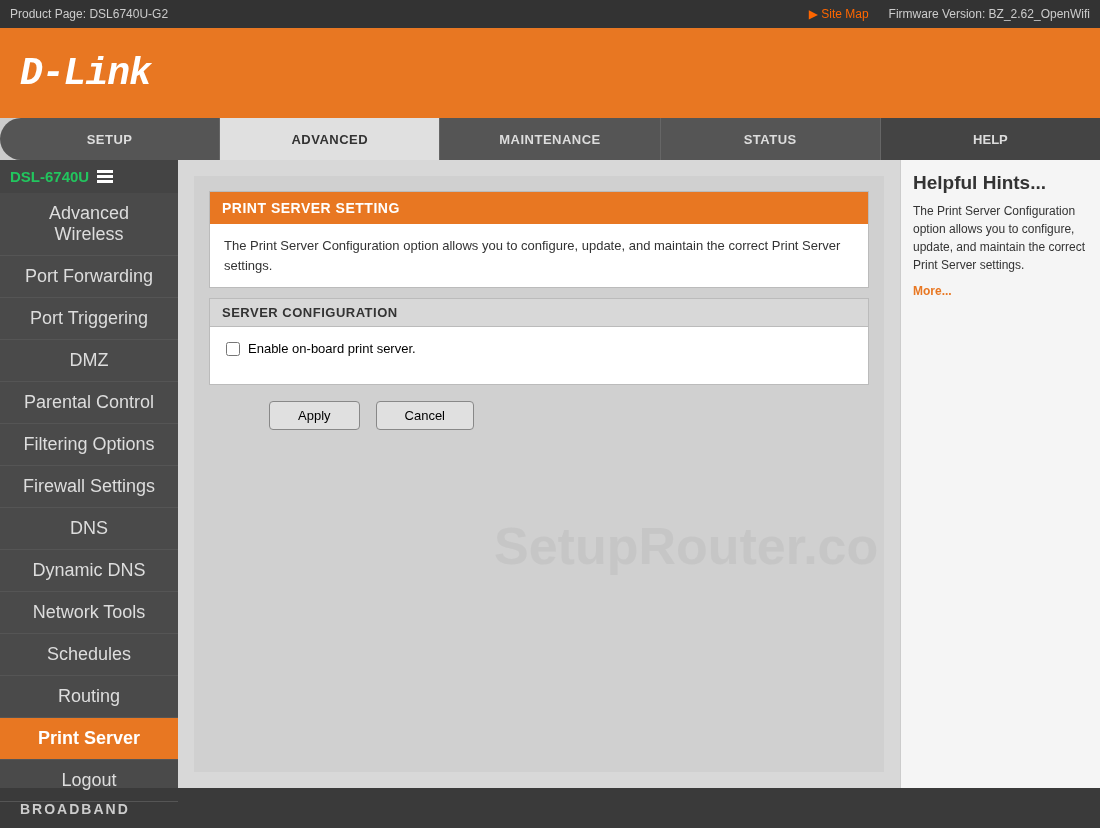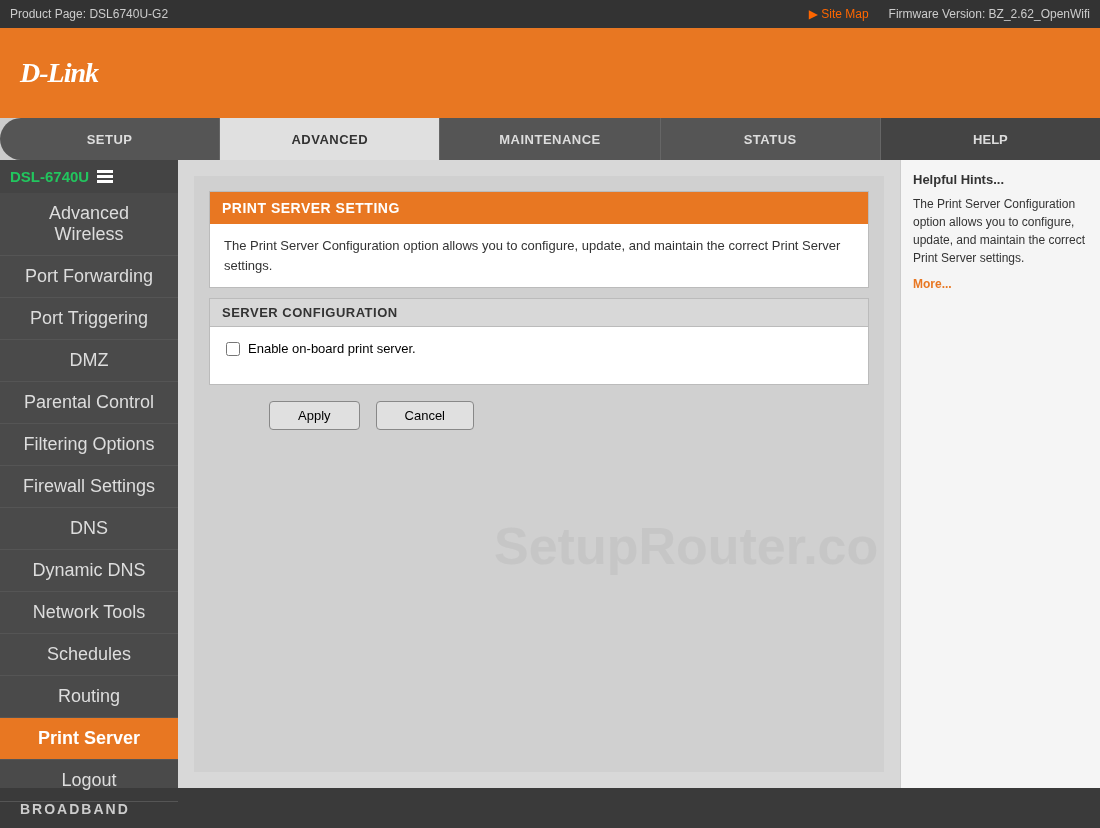--- a/index.html
+++ b/index.html
@@ -23,23 +23,23 @@
     
     .header {
       background: #e87722;
       height: 90px;
       display: flex;
       align-items: center;
       padding: 0 20px;
     }
     .logo {
       color: white;
-      font-size: 28px;
-      font-weight: bold;
-      font-family: Liberation Serif, serif;
+      font-size: 38px;
+      font-weight: bold;
+      font-family: Liberation Mono, monospace;
       letter-spacing: -1px;
     }
     .logo span { font-style: italic; }
 
     
     .nav-tabs {
       background: #555;
       display: flex;
       height: 42px;
       border-radius: 21px;
@@ -215,21 +215,21 @@
       width: 200px;
       background: #f5f5f5;
       border-left: 1px solid #ccc;
       padding: 12px;
       font-size: 12px;
       color: #333;
       overflow: hidden;
     }
     .help-title {
       font-weight: bold;
-      font-size: 13px;
+      font-size: 19px;
       margin-bottom: 8px;
       color: #333;
     }
     .help-text {
       line-height: 1.5;
       margin-bottom: 10px;
     }
     .help-more {
       color: #e87722;
       cursor: pointer;

